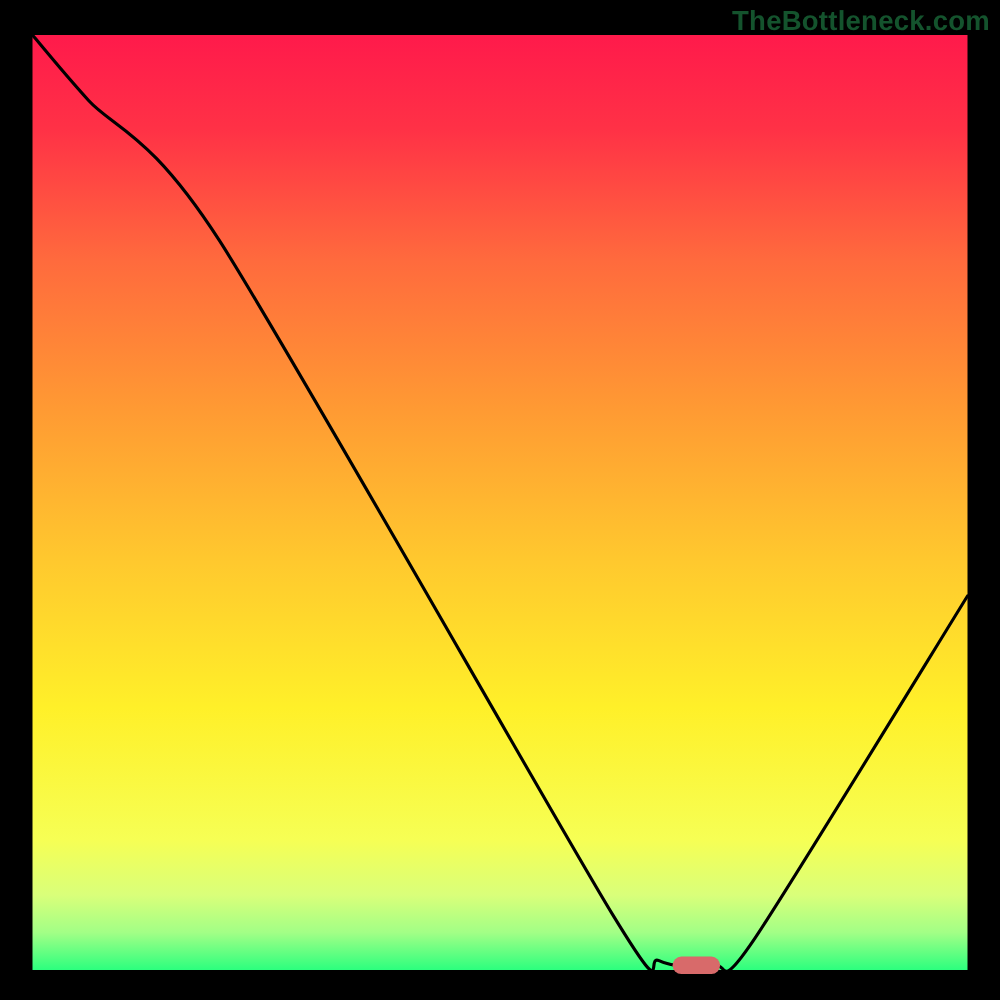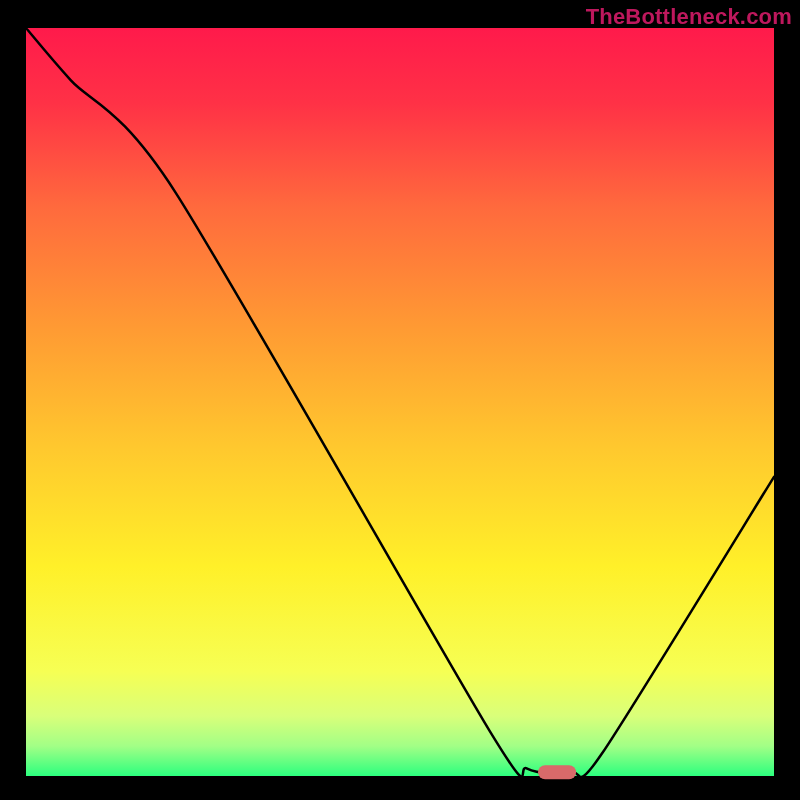--- a/index.html
+++ b/index.html
@@ -14,21 +14,21 @@
     position: relative;
     width: 800px;
     height: 800px;
   }
   .watermark {
     position: absolute;
     top: 4px;
     right: 8px;
     font-size: 22px;
     font-weight: 600;
-    color: #be185d;
+    color: #14532d;
     letter-spacing: 0.2px;
   }
   svg {
     display: block;
   }
 </style>
 </head>
 <body>
 <div class="wrap">
 

